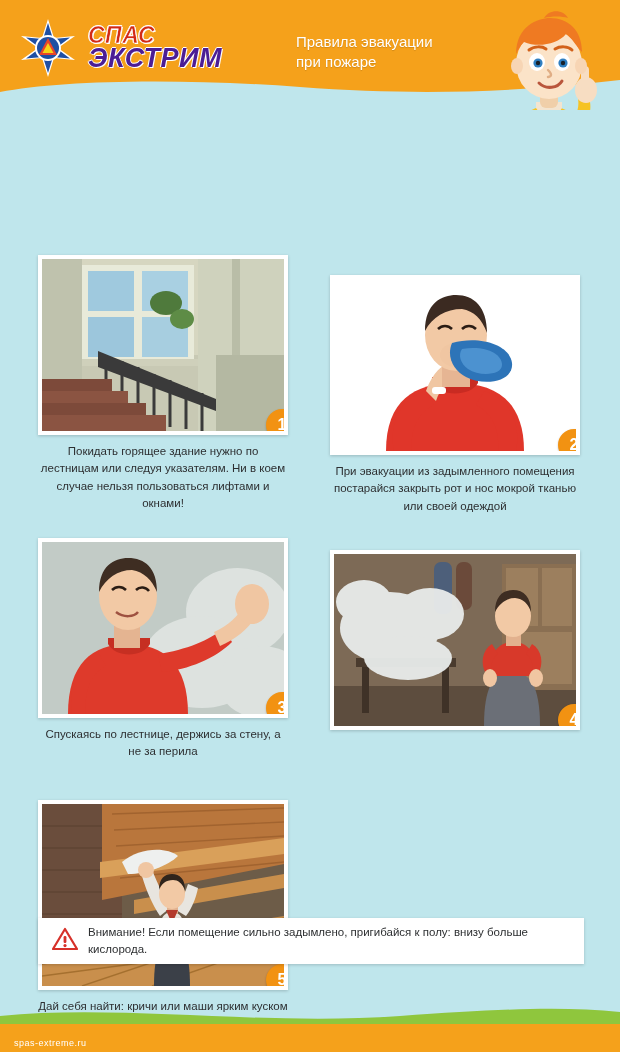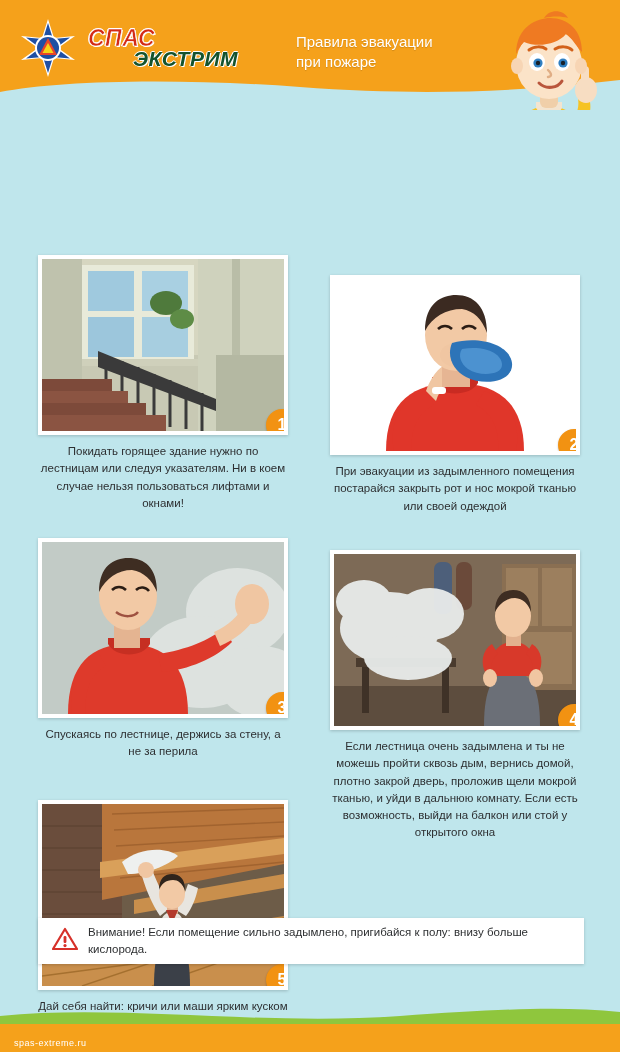--- a/index.html
+++ b/index.html
@@ -37,23 +37,22 @@
     font-weight: bold;
     font-style: italic;
     letter-spacing: 0.5px;
   }
   .logo-line1 {
     display: block; color: #d32a16; font-size: 23px;
     -webkit-text-stroke: 0.6px #ffffff;
     text-shadow: 1px 1px 0 #fff, -1px 0 0 #fff, 0 -1px 0 #fff;
   }
   .logo-line2 {
-    display: block; color: #14532d; font-size: 21px;
+    display: block; color: #4c1d95; font-size: 27px;
     text-shadow: 1px 1px 0 #fff, -1px 0 0 #fff, 0 -1px 0 #fff;
-    margin-left: 45px;
   }
   .header-title {
     position: absolute; left: 296px; top: 32px;
     color: #ffffff; font-size: 15px; line-height: 1.35;
     width: 210px;
     text-shadow: 0 1px 1px rgba(0,0,0,0.15);
   }
   .boy { position: absolute; right: 10px; top: 2px; width: 130px; height: 155px; }
 
   
@@ -331,21 +330,20 @@
           <path d="M152 120 C146 110 148 96 158 90 L164 100 C158 104 156 112 158 120 Z" fill="#d8392a"></path>
           <path d="M204 120 C210 110 208 96 198 90 L192 100 C198 104 200 112 198 120 Z" fill="#d8392a"></path>
           <ellipse cx="156" cy="124" rx="7" ry="9" fill="#f0c6a2"></ellipse>
           <ellipse cx="202" cy="124" rx="7" ry="9" fill="#f0c6a2"></ellipse>
           <rect x="172" y="78" width="15" height="14" fill="#e2b18e"></rect>
           <ellipse cx="179" cy="62" rx="18" ry="21" fill="#f2c9a5"></ellipse>
           <path d="M161 58 C161 42 169 36 179 36 C190 36 197 43 197 58 C194 49 189 45 181 44 C172 44 165 50 161 58 Z" fill="#3e2d22"></path>
         </svg>
         <div class="badge" style="right:-14px; bottom:-10px;">4</div>
       </div>
-      <div class="caption">Если лестница очень задымлена и ты не можешь пройти сквозь дым, вернись домой, плотно закрой дверь, проложив щели мокрой тканью, и уйди в дальнюю комнату. Если есть возможность, выйди на балкон или стой у открытого окна</div>
     </div>
 
     <div class="card" style="left:38px; top:690px; width:250px;">
       <div class="photo" style="width:250px; height:190px;">
         <svg viewBox="0 0 242 182" width="242" height="182" preserveAspectRatio="none">
           <rect width="242" height="182" fill="#6d5c48"></rect>
 
           <rect x="0" y="0" width="80" height="182" fill="#6a4d3c"></rect>
           <g stroke="#59402f" stroke-width="1.2">
             <line x1="0" y1="22" x2="80" y2="22"></line>

